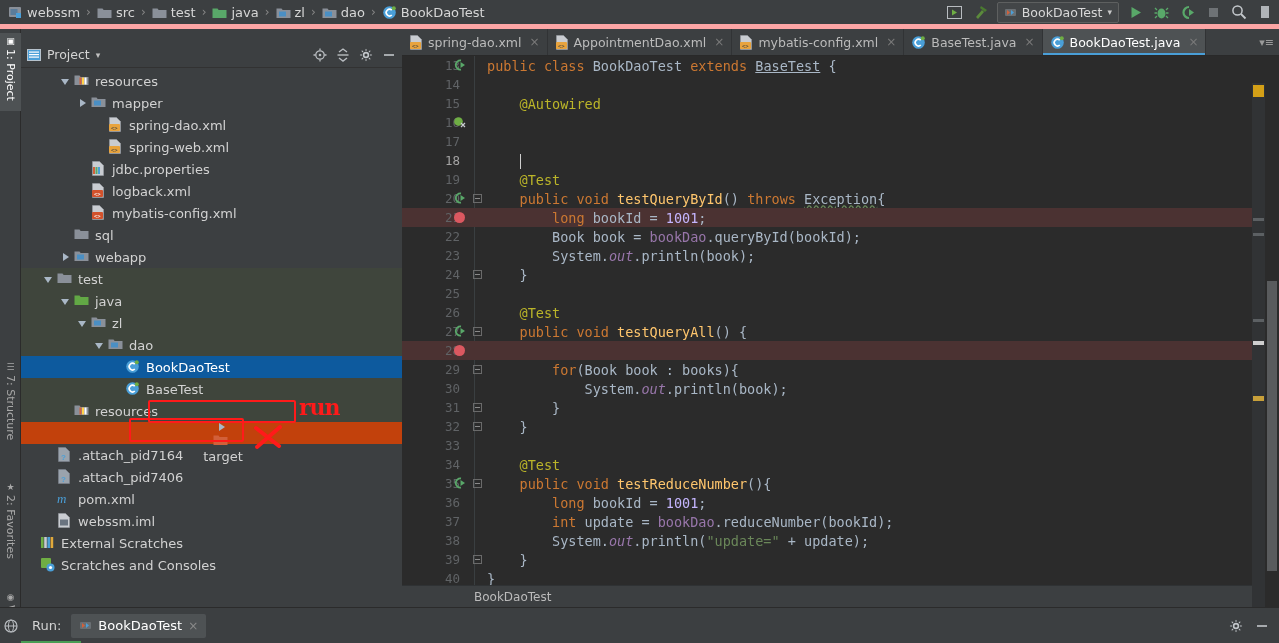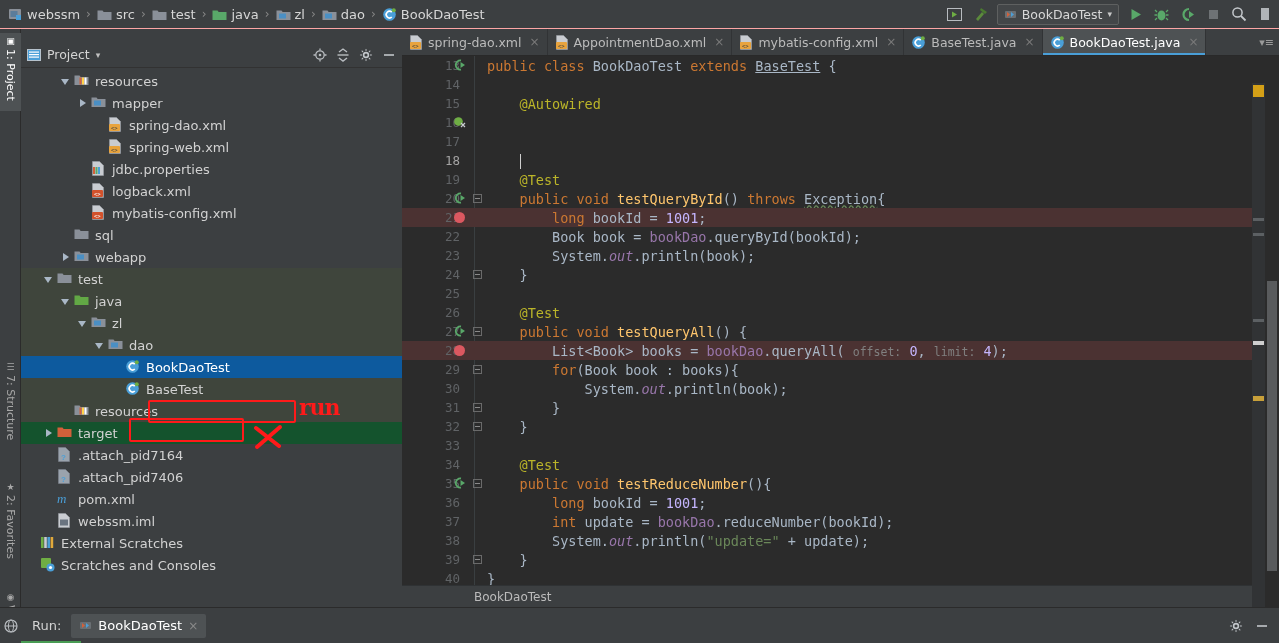--- a/index.html
+++ b/index.html
@@ -11,21 +11,21 @@
     color: #bbbbbb;
     overflow: hidden;
   }
   .app { position: relative; width: 1279px; height: 643px; }
 
   
   .topbar {
     position: absolute; top: 0; left: 0; width: 1279px; height: 29px;
     background: #3c3f41;
     display: flex; align-items: center;
-    border-bottom: 1px solid #fca5a5;
+    border-bottom: 5px solid #fca5a5;
   }
   .crumbs { display: flex; align-items: center; padding-left: 6px; gap: 0px; }
   .crumb { display: flex; align-items: center; gap: 4px; padding: 0 2px; }
   .crumb-label { color: #d6d6d6; font-size: 13px; }
   .crumb-sep { color: #888; font-size: 12px; margin: 0 4px; }
 
   .topbar-right { margin-left: auto; display: flex; align-items: center; gap: 6px; padding-right: 4px; }
   .tb-icon { width: 20px; height: 20px; display: flex; align-items: center; justify-content: center; }
   .runconfig {
     display: flex; align-items: center; gap: 5px;
@@ -81,21 +81,21 @@
   }
   .trow .arrow.open::before {
     content: ""; position: absolute; left: 0px; top: 3px;
     border-top: 6px solid #a9b7c6; border-left: 4.5px solid transparent;
     border-right: 4.5px solid transparent;
   }
   .ticon { width: 16px; height: 16px; flex: 0 0 16px; margin-right: 5px; position: relative; }
   .tlabel { }
   .trow.sel-blue { background: #0d5a9e; }
   .trow.sel-blue .tlabel { color: #ffffff; }
-  .trow.sel-gray { background: #14532d; }
+  .trow.sel-gray { background: #c2410c; flex-direction: column; }
   .trow.greenzone { background: #3f453c; }
 
   
   .anno { position: absolute; pointer-events: none; }
   .anno-box { border: 2px solid #ff1a1a; }
   .anno-text {
     color: #ff1a1a; font-size: 22px; font-weight: bold;
     font-family: "DejaVu Serif", serif; letter-spacing: -1px;
   }
 
@@ -757,21 +757,21 @@
           <div class="coderow bp"><div class="gutter-num">21</div><div class="gutter-icons"><span class="bp-dot"></span></div><div class="codetext">        <span class="kw">long</span> bookId = <span class="num">1001</span>;</div></div>
           <div class="coderow"><div class="gutter-num">22</div><div class="gutter-icons"></div><div class="codetext">        Book book = <span class="fld">bookDao</span>.queryById(bookId);</div></div>
           <div class="coderow"><div class="gutter-num">23</div><div class="gutter-icons"></div><div class="codetext">        System.<span class="stat">out</span>.println(book);</div></div>
           <div class="coderow"><div class="gutter-num">24</div><div class="gutter-icons"><span class="fold"></span></div><div class="codetext">    }</div></div>
           <div class="coderow"><div class="gutter-num">25</div><div class="gutter-icons"></div><div class="codetext">&nbsp;</div></div>
           <div class="coderow"><div class="gutter-num">26</div><div class="gutter-icons"></div><div class="codetext">    <span class="ann">@Test</span></div></div>
           <div class="coderow"><div class="gutter-num">27</div><div class="gutter-icons"><span class="runarrow"><svg width="13" height="13" viewBox="0 0 13 13">
                   <path d="M8 1.5 A4.6 4.6 0 1 0 8 10.6" fill="none" stroke="#59a869" stroke-width="1.8"></path>
                   <polygon points="7.5,3 12,6 7.5,9" fill="#59a869"></polygon>
                 </svg></span><span class="fold"></span></div><div class="codetext">    <span class="kw">public void</span> <span class="fn">testQueryAll</span>() {</div></div>
-          <div class="coderow bp"><div class="gutter-num">28</div><div class="gutter-icons"><span class="bp-dot"></span></div><div class="codetext">        List&lt;Book&gt; books = <span class="fld">bookDao</span>.queryAll( <span class="hint">offset:</span> <span class="num">0</span>, <span class="hint">limit:</span> <span class="num">4</span>);</div></div>
+          <div class="coderow bp"><div class="gutter-num">28</div><div class="gutter-icons"><span class="bp-dot"></span></div></div>
           <div class="coderow"><div class="gutter-num">29</div><div class="gutter-icons"><span class="fold"></span></div><div class="codetext">        <span class="kw">for</span>(Book book : books){</div></div>
           <div class="coderow"><div class="gutter-num">30</div><div class="gutter-icons"></div><div class="codetext">            System.<span class="stat">out</span>.println(book);</div></div>
           <div class="coderow"><div class="gutter-num">31</div><div class="gutter-icons"><span class="fold"></span></div><div class="codetext">        }</div></div>
           <div class="coderow"><div class="gutter-num">32</div><div class="gutter-icons"><span class="fold"></span></div><div class="codetext">    }</div></div>
           <div class="coderow"><div class="gutter-num">33</div><div class="gutter-icons"></div><div class="codetext">&nbsp;</div></div>
           <div class="coderow"><div class="gutter-num">34</div><div class="gutter-icons"></div><div class="codetext">    <span class="ann">@Test</span></div></div>
           <div class="coderow"><div class="gutter-num">35</div><div class="gutter-icons"><span class="runarrow"><svg width="13" height="13" viewBox="0 0 13 13">
                   <path d="M8 1.5 A4.6 4.6 0 1 0 8 10.6" fill="none" stroke="#59a869" stroke-width="1.8"></path>
                   <polygon points="7.5,3 12,6 7.5,9" fill="#59a869"></polygon>
                 </svg></span><span class="fold"></span></div><div class="codetext">    <span class="kw">public void</span> <span class="fn">testReduceNumber</span>(){</div></div>

